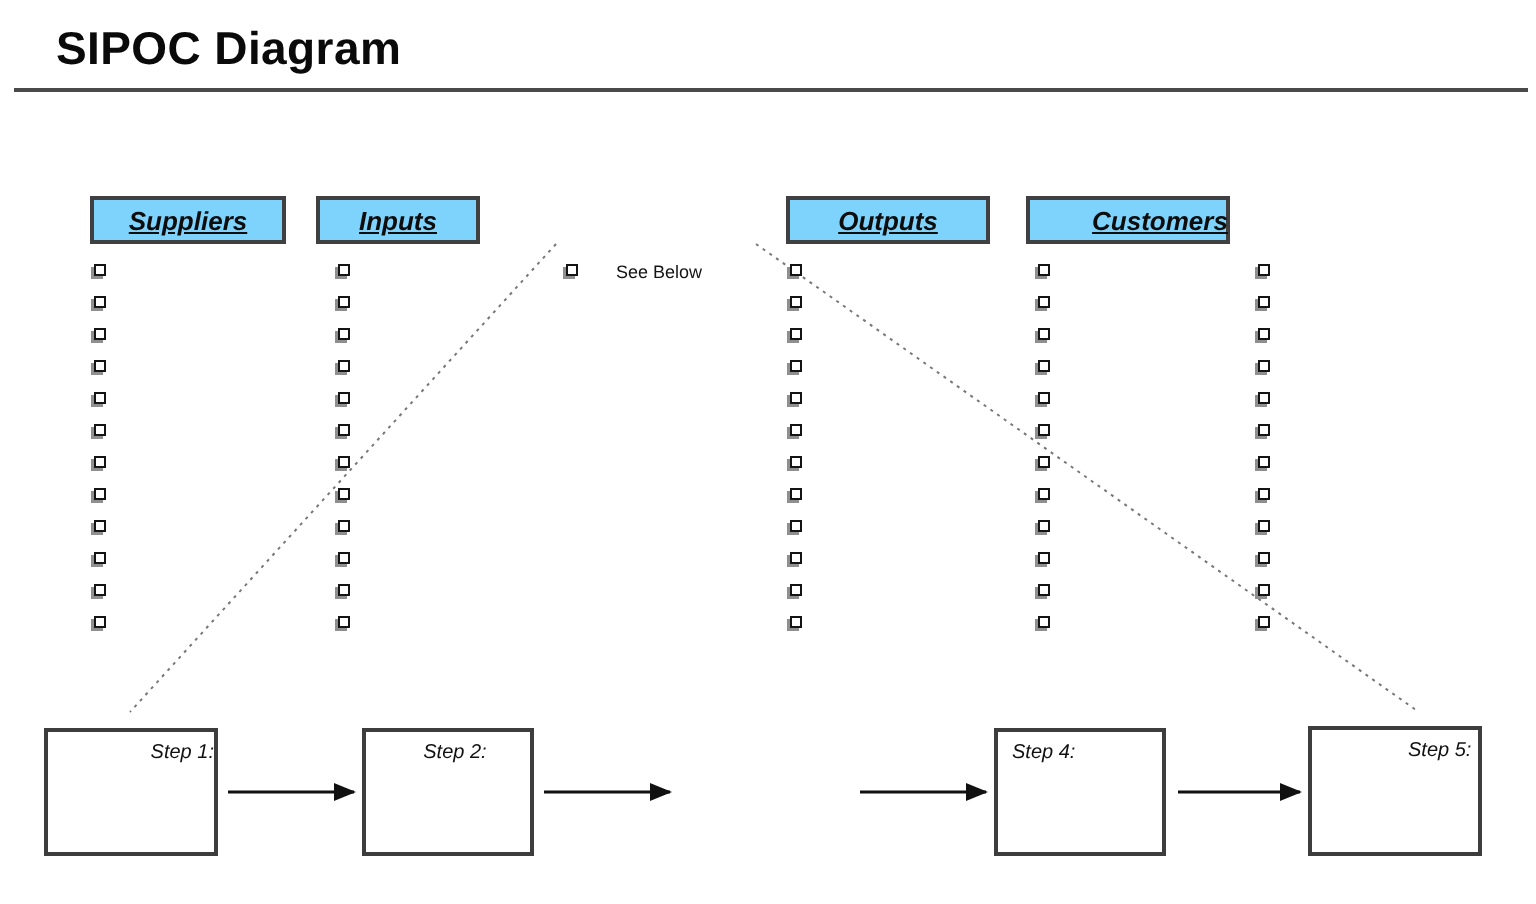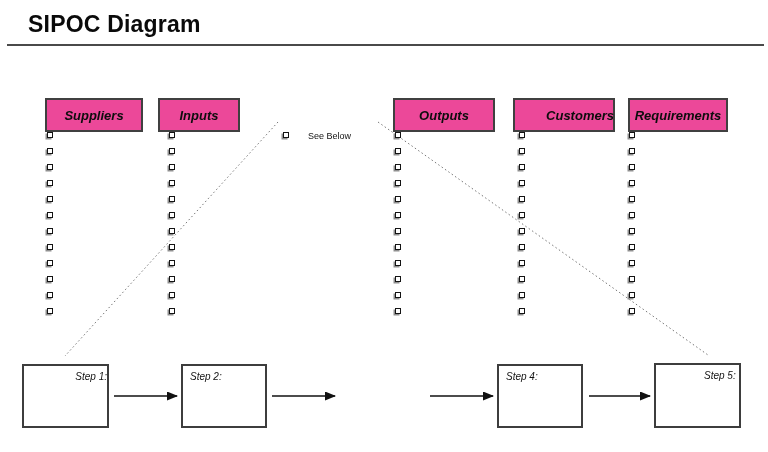--- a/index.html
+++ b/index.html
@@ -9,24 +9,24 @@
     font-family:"Liberation Sans", sans-serif; overflow:hidden;
   }
   .title {
     position:absolute; left:28px; top:11px;
     font-size:23px; font-weight:bold; color:#0a0a0a; letter-spacing:.2px;
   }
   .title-rule {
     position:absolute; left:7px; top:44px; width:757px; height:2px; background:#4a4a4a;
   }
   .hdr {
-    position:absolute; top:98px; height:34px;
-    background:#ec4899; border:2px solid #404040;
+    position:absolute; top:98px; height:24px;
+    background:#7dd3fc; border:2px solid #404040;
     display:flex; align-items:center; justify-content:center;
-    font-size:13px; font-weight:bold; font-style:italic; color:#0d0d0d;
+    font-size:13px; font-weight:bold; font-style:italic; color:#0d0d0d;text-decoration:underline;
   }
   .hdr-suppliers    { left:45px;  width:98px; }
   .hdr-inputs       { left:158px; width:82px; }
   .hdr-process      { left:278px; width:100px; }
   .hdr-outputs      { left:393px; width:102px; }
   .hdr-customers    { left:513px; width:102px;padding-left:32px; }
   .hdr-requirements { left:628px; width:100px; }
   .checklist { position:absolute; top:131px; }
   .cl-suppliers    { left:45px; }
   .cl-inputs       { left:167px; }
@@ -42,21 +42,21 @@
   }
   .cbl { font-size:9px; color:#141414; margin-left:19px; line-height:10px; }
   .connectors { position:absolute; left:0; top:0; pointer-events:none; }
   .step {
     position:absolute; top:364px; height:64px;
     background:#fff; border:2px solid #3d3d3d;
     padding:5px 0 0 7px;
     font-size:10px; font-style:italic; color:#111;
   }
   .step-1 { left:22px;  width:87px;text-align:right; }
-  .step-2 { left:181px; width:86px; }
+  .step-2 { left:181px; width:86px;text-align:center; }
   .step-3 { left:338px; width:85px; }
   .step-4 { left:497px; width:86px; }
   .step-5 { left:654px; width:87px; top:363px; height:65px;padding-left:48px; }
 </style>
 </head>
 <body>
 
 <div class="page">
 
   <div class="title">SIPOC Diagram</div>
@@ -73,21 +73,20 @@
     <line x1="114" y1="396" x2="177" y2="396" stroke="#111" stroke-width="1.6" marker-end="url(#ah)"></line>
     <line x1="272" y1="396" x2="335" y2="396" stroke="#111" stroke-width="1.6" marker-end="url(#ah)"></line>
     <line x1="430" y1="396" x2="493" y2="396" stroke="#111" stroke-width="1.6" marker-end="url(#ah)"></line>
     <line x1="589" y1="396" x2="650" y2="396" stroke="#111" stroke-width="1.6" marker-end="url(#ah)"></line>
   </svg>
 
   <div class="hdr hdr-suppliers">Suppliers</div>
   <div class="hdr hdr-inputs">Inputs</div>
   <div class="hdr hdr-outputs">Outputs</div>
   <div class="hdr hdr-customers">Customers</div>
-  <div class="hdr hdr-requirements">Requirements</div>
 
   <div class="checklist cl-suppliers">
       <div class="cbrow">
         <span class="cb"></span>
       </div>
       <div class="cbrow">
         <span class="cb"></span>
       </div>
       <div class="cbrow">
         <span class="cb"></span>

